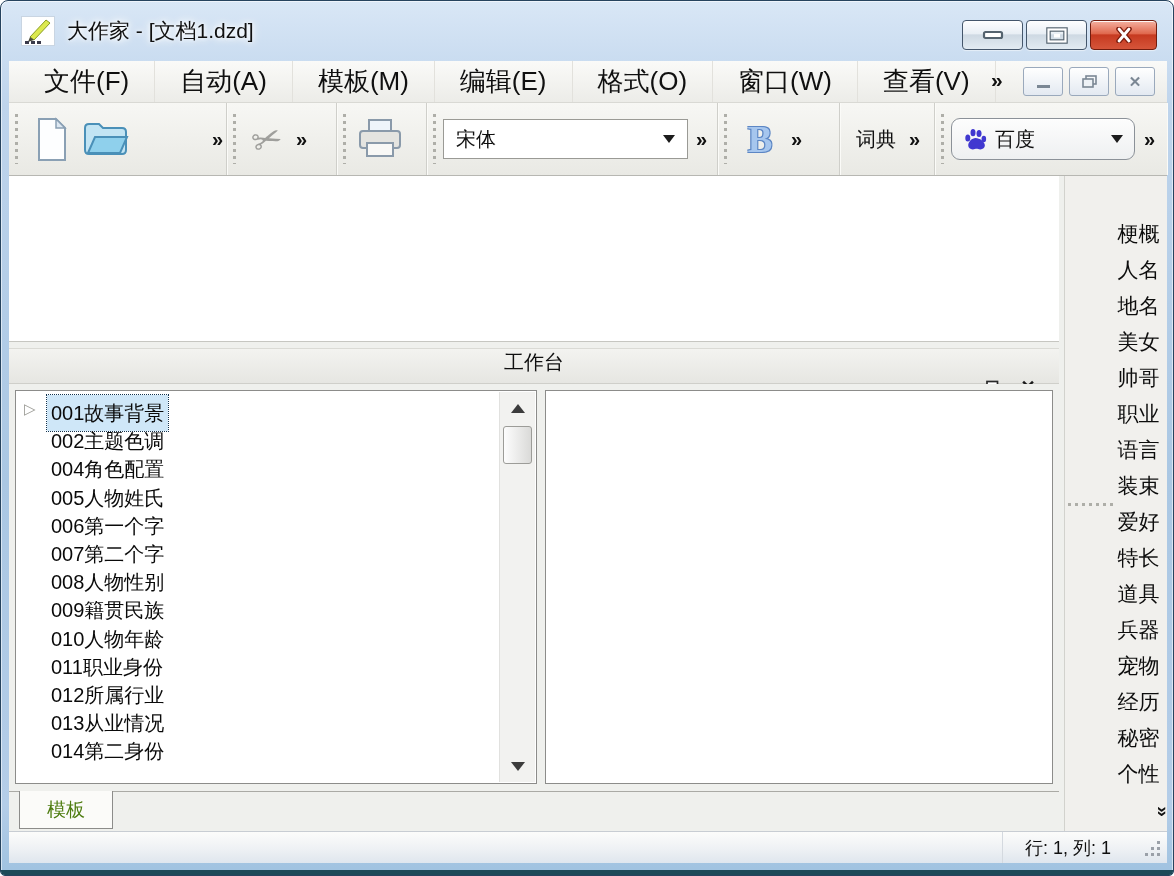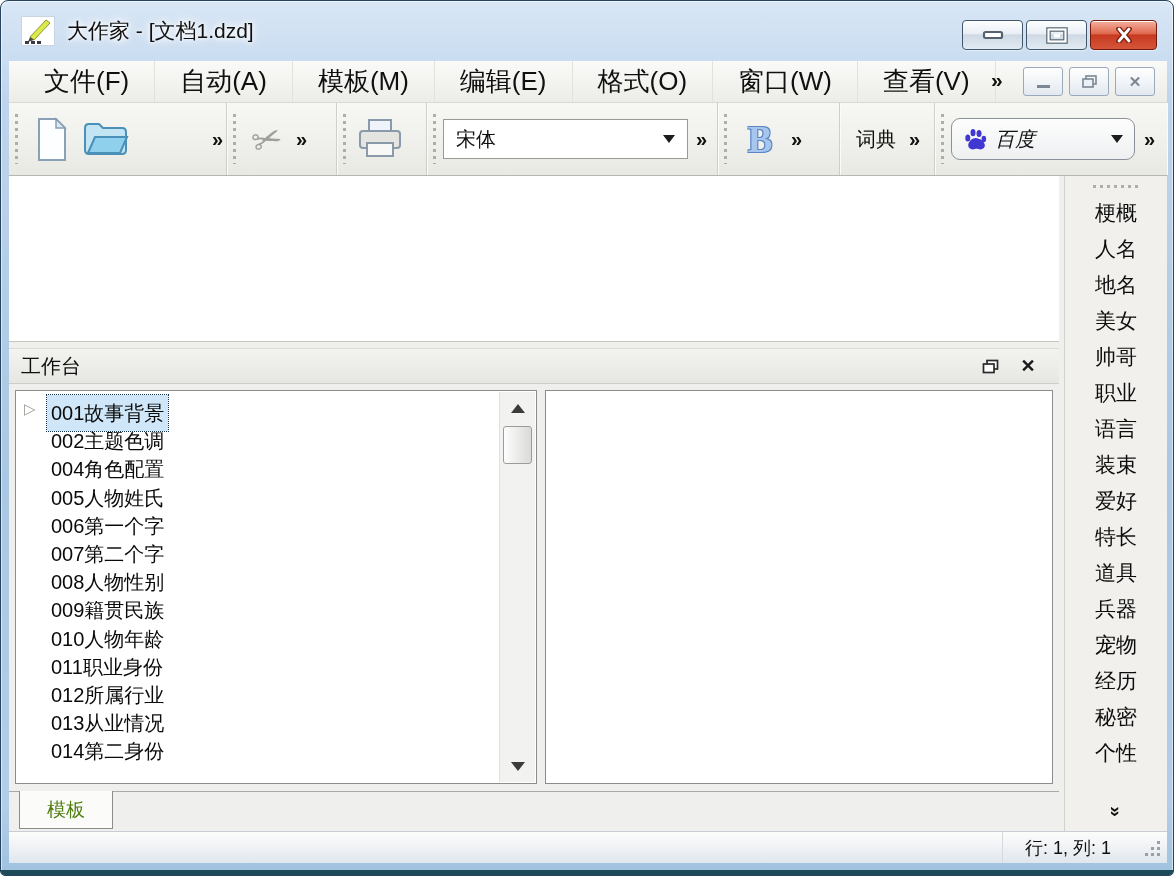--- a/index.html
+++ b/index.html
@@ -51,40 +51,40 @@
   .bold-glyph { font-family:"Liberation Serif",serif; font-size:37px; font-weight:bold; color:#a6c6ee;
     text-shadow:1px 1px 0 #5c86c4,-1px -1px 0 #5c86c4,1px -1px 0 #5c86c4,-1px 1px 0 #5c86c4; }
   .font-combo { width:245px; height:40px; background:#fff; border:1px solid #9a9a95;
     display:flex; align-items:center; padding:0 12px; font-size:20px; color:#101010; }
   .caret { width:0; height:0; border-left:6px solid transparent; border-right:6px solid transparent;
     border-top:8px solid #1c1c1c; margin-left:auto; }
   .dict-btn { font-size:20px; color:#101010; padding:0 8px; display:flex; align-items:center; height:44px; }
   .search-combo { width:184px; height:42px; border:1px solid #8b9198; border-radius:9px;
     background:linear-gradient(180deg,#fdfdfd,#eef0f1); display:flex; align-items:center; padding:0 11px;
     font-size:20px; color:#101010; box-shadow:inset 0 1px 0 #fff; }
-  .search-combo .lbl { margin-left:7px;font-style:italic; }
+  .search-combo .lbl { margin-left:7px; }
 
   
   .doc-area { position:absolute; left:0; top:115px; width:1050px; height:166px; background:#ffffff;
     border-bottom:1px solid #c6c6c1; }
 
   
   .sidebar { position:absolute; left:1055px; top:115px; width:103px; height:655px; background:#f1f0ed;
-    border-left:1px solid #d2d2cd; display:flex; flex-direction:column; align-items:center; }
+    border-left:1px solid #d2d2cd; display:flex; align-items:center; }
   .grip-h { width:46px; height:3px; margin:9px auto 7px; flex:0 0 auto;
     background-image:repeating-linear-gradient(90deg,#aeaea8 0 3px,transparent 3px 7px); }
   .side-item { height:36px; flex:0 0 auto; display:flex; align-items:center; font-size:21px; color:#0d0d0d; }
   .side-more { margin-top:auto; margin-bottom:10px; transform:rotate(90deg); font-size:19px; font-weight:bold;
     letter-spacing:-3px; color:#111; }
 
   
   .workbench { position:absolute; left:0; top:281px; width:1050px; height:449px; }
   .wb-header { position:absolute; left:0; top:6px; width:100%; height:36px;
     background:linear-gradient(180deg,#f3f3f0,#e6e6e2); border-top:1px solid #dadad5; border-bottom:1px solid #cfcfca;
-    display:flex; align-items:center; padding:0 12px; font-size:20px; color:#101010; }
+    display:flex; align-items:center; padding:0 12px; font-size:20px; color:#101010;flex-direction:column; }
   .wb-header-btns { margin-left:auto; display:flex; align-items:center; gap:16px; padding-right:8px; }
   .wb-hbtn { width:22px; height:22px; display:flex; align-items:center; justify-content:center;
     font-size:18px; font-weight:bold; color:#1a1a1a; }
   .wb-body { position:absolute; left:0; top:42px; width:100%; height:407px; background:#eff0ed; }
   .list-panel { position:absolute; left:6px; top:6px; width:522px; height:394px; background:#fff; border:1px solid #8c8c8a; }
   .right-panel { position:absolute; left:536px; top:6px; width:508px; height:394px; background:#fff; border:1px solid #8c8c8a; }
   .list-scroll { position:absolute; left:1px; top:1px; right:37px; bottom:1px; overflow:hidden; padding-top:3px; }
   .tree-row { position:relative; height:28.2px; line-height:28.2px; padding-left:30px; font-size:20px;
     color:#0a0a0a; white-space:nowrap; }
   .tree-row .expander { display:none; position:absolute; left:7px; top:0; color:#9a9a94; font-size:15px; }

